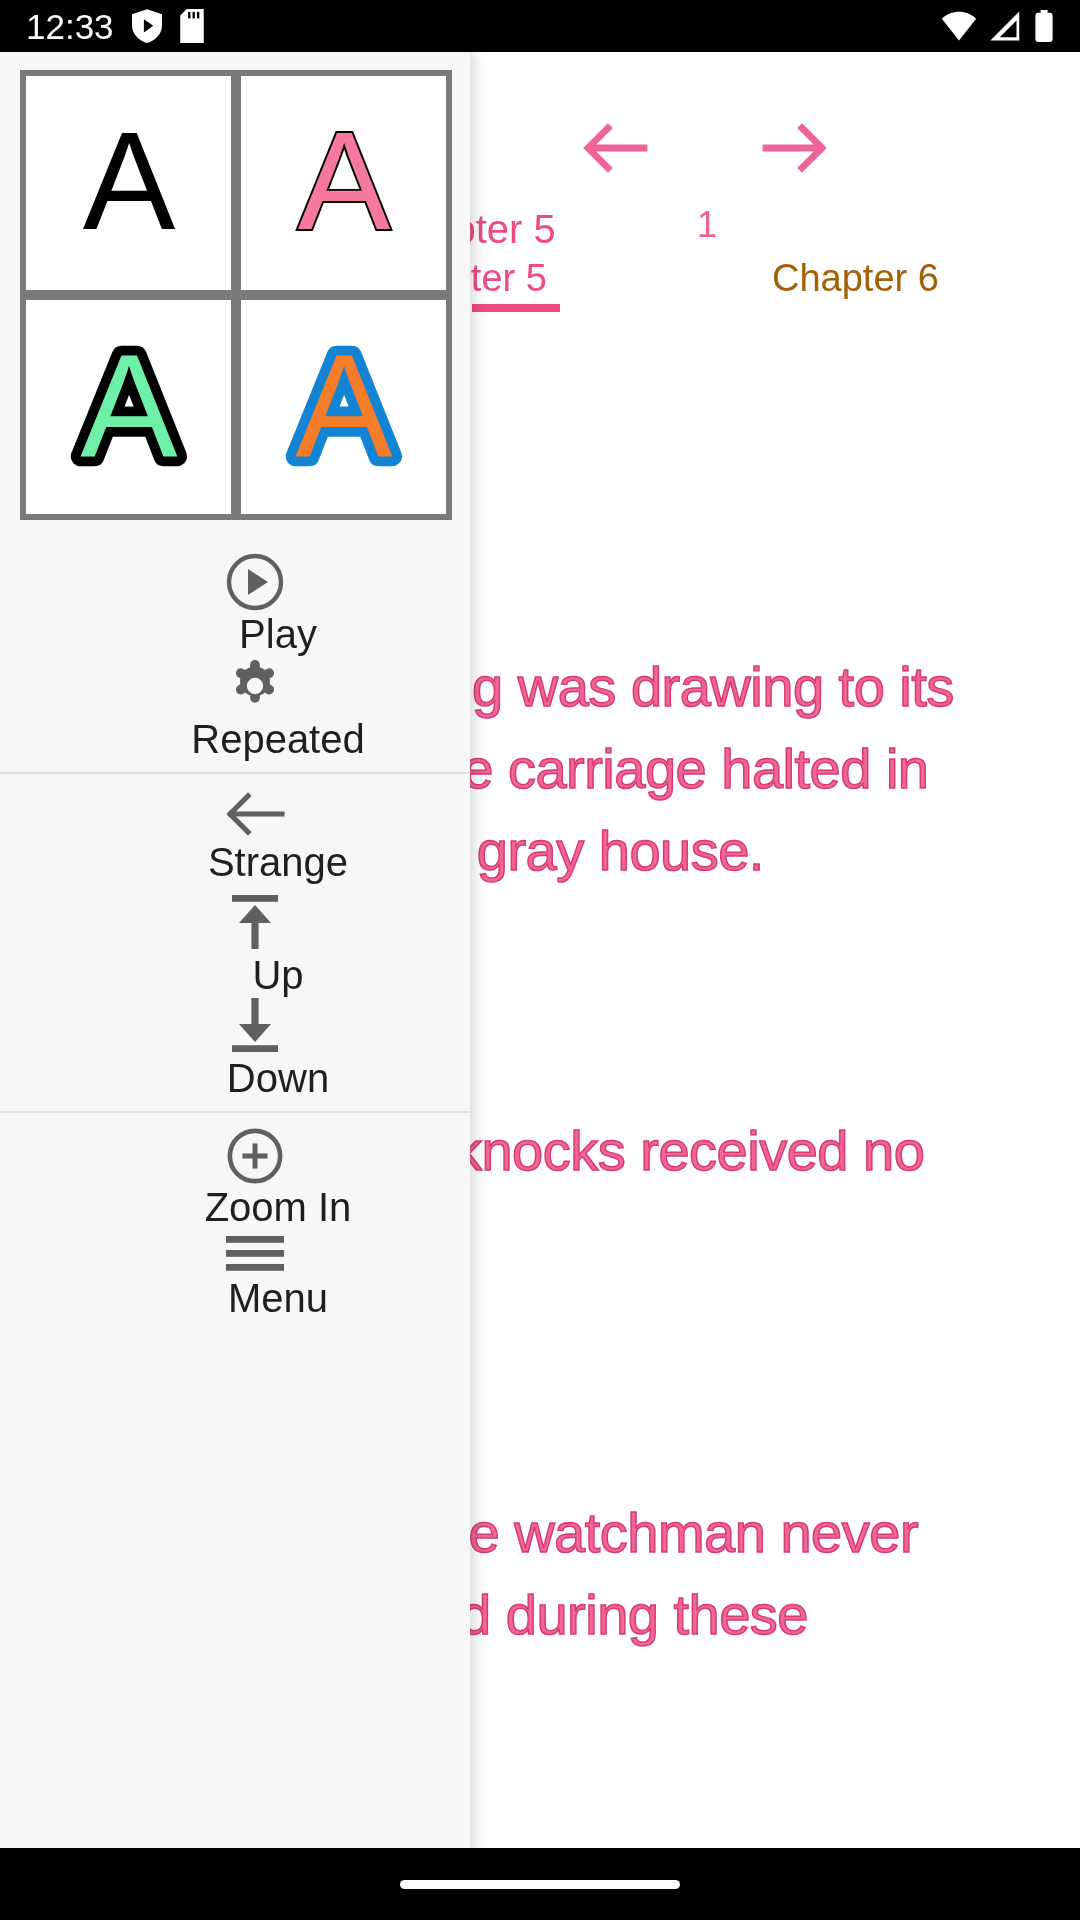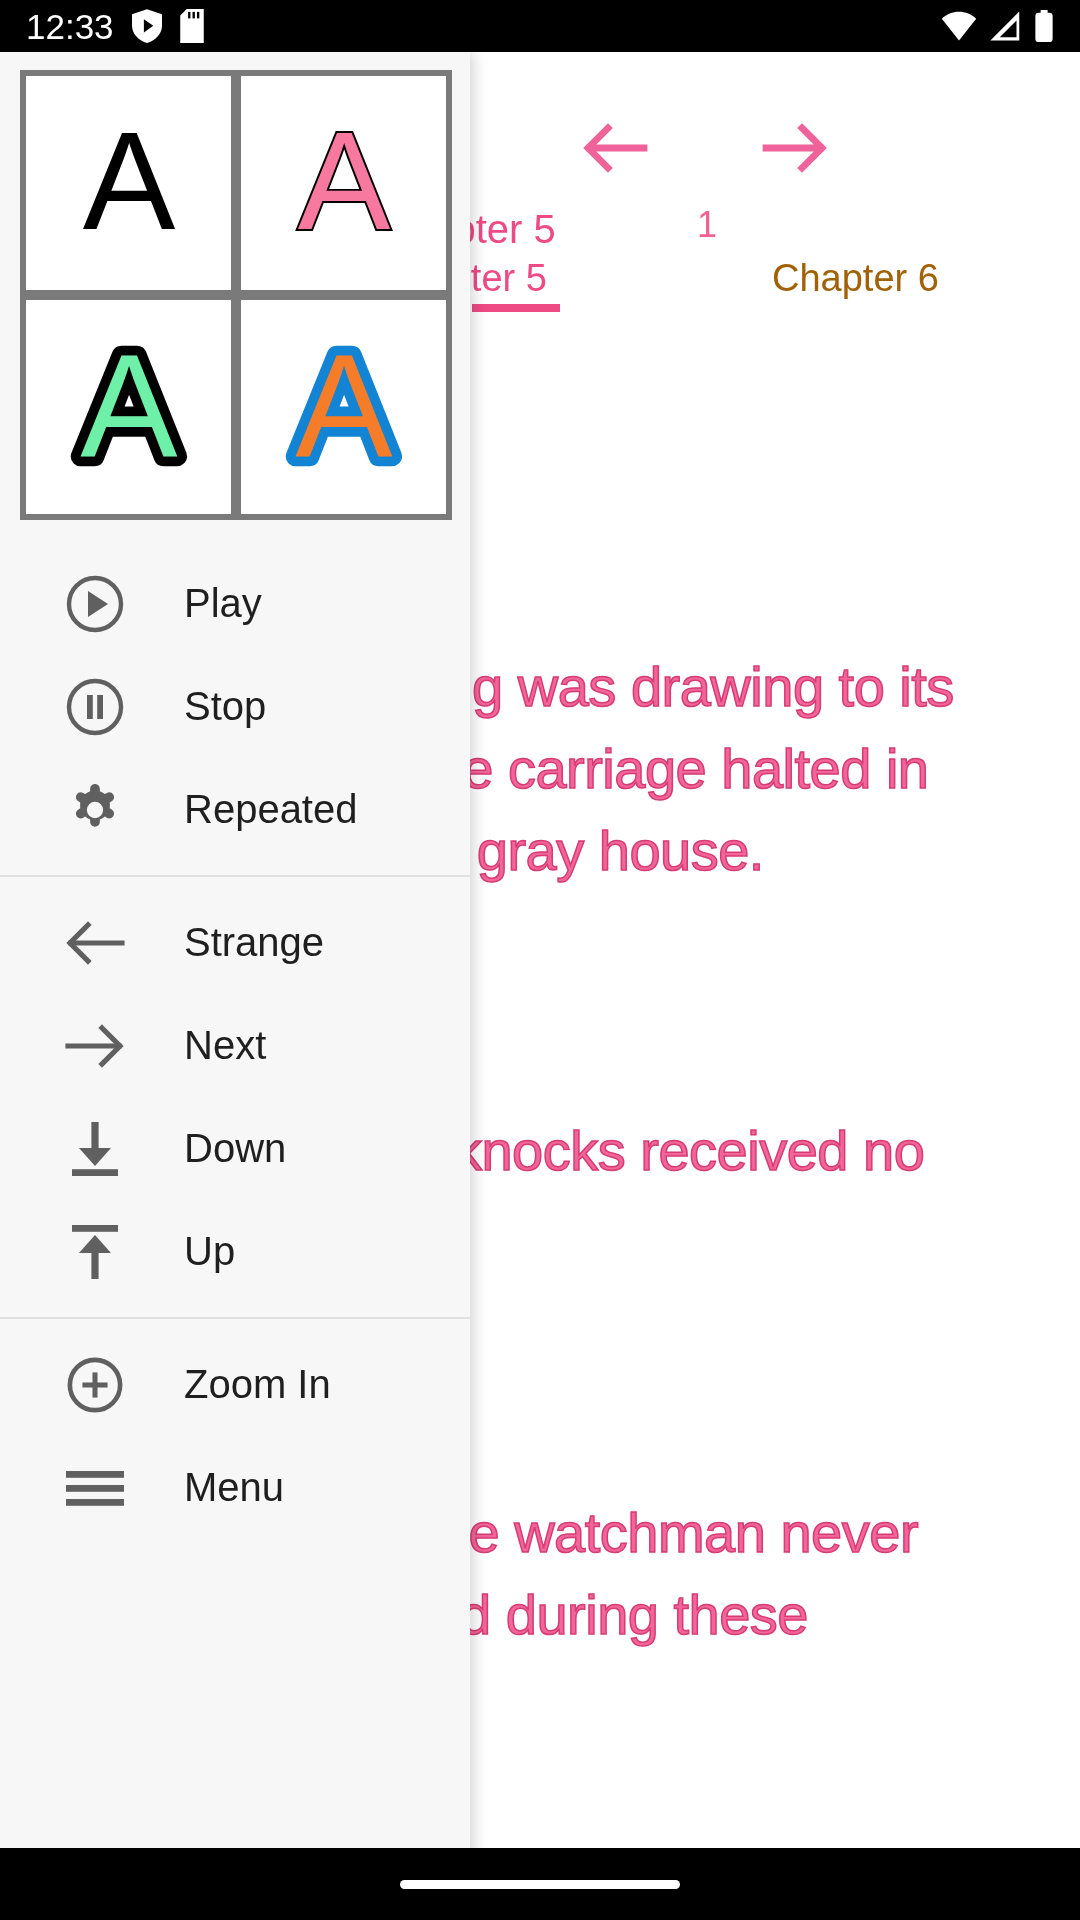--- a/index.html
+++ b/index.html
@@ -93,21 +93,22 @@
   .style-cell{
     background:#fff;
     display:flex; align-items:center; justify-content:center;
     overflow:hidden;
   }
   .style-cell svg{ display:block; }
 
   .menu-list{ position:absolute; top:500px; left:0; right:0; }
   .menu-item{
     height:103px; display:flex; align-items:center;
-    padding-left:52px;
+    padding-left:40px;
+    flex-direction:column;
   }
   .mi-icon{
     width:86px; min-width:86px; display:flex; align-items:center;
     justify-content:center; color:#606060;
   }
   .mi-label{
     margin-left:46px; font-size:40px; color:#1f1f1f;
     white-space:nowrap;
   }
   .divider{
@@ -249,30 +250,20 @@
     <div class="menu-item">
       <span class="mi-icon">
         <svg width="60" height="60" viewBox="0 0 30 30">
           <circle cx="15" cy="15" r="13" fill="none" stroke="#606060" stroke-width="2.2"></circle>
           <path d="M11.5 8.5 L21.5 15 L11.5 21.5 Z" fill="#606060"></path>
         </svg>
       </span>
       <span class="mi-label">Play</span>
     </div>
 
-    <div class="menu-item">
-      <span class="mi-icon">
-        <svg width="60" height="60" viewBox="0 0 30 30">
-          <circle cx="15" cy="15" r="13" fill="none" stroke="#606060" stroke-width="2.2"></circle>
-          <rect x="11" y="9" width="2.9" height="12" fill="#606060"></rect>
-          <rect x="16.1" y="9" width="2.9" height="12" fill="#606060"></rect>
-        </svg>
-      </span>
-      <span class="mi-label">Stop</span>
-    </div>
 
     <div class="menu-item">
       <span class="mi-icon">
         <svg width="62" height="62" viewBox="0 0 32 32">
           <path fill="#606060" d="M16 2.6 c1.4 0 2.5 1.1 2.5 2.5 v1.2 a9.6 9.6 0 0 1 2.6 1.5 l1-0.6 c1.2-0.7 2.7-0.3 3.4 0.9 c0.7 1.2 0.3 2.7-0.9 3.4 l-1 0.6 a9.8 9.8 0 0 1 0 3 l1 0.6 c1.2 0.7 1.6 2.2 0.9 3.4 c-0.7 1.2-2.2 1.6-3.4 0.9 l-1-0.6 a9.6 9.6 0 0 1-2.6 1.5 v1.2 c0 1.4-1.1 2.5-2.5 2.5 c-1.4 0-2.5-1.1-2.5-2.5 v-1.2 a9.6 9.6 0 0 1-2.6-1.5 l-1 0.6 c-1.2 0.7-2.7 0.3-3.4-0.9 c-0.7-1.2-0.3-2.7 0.9-3.4 l1-0.6 a9.8 9.8 0 0 1 0-3 l-1-0.6 c-1.2-0.7-1.6-2.2-0.9-3.4 c0.7-1.2 2.2-1.6 3.4-0.9 l1 0.6 a9.6 9.6 0 0 1 2.6-1.5 V5.1 c0-1.4 1.1-2.5 2.5-2.5 z M16 11.8 a4.2 4.2 0 1 0 0 8.4 a4.2 4.2 0 0 0 0-8.4 z"></path>
         </svg>
       </span>
       <span class="mi-label">Repeated</span>
     </div>
 
@@ -283,54 +274,43 @@
         <svg width="62" height="52" viewBox="0 0 31 26">
           <g stroke="#606060" stroke-width="2.6" fill="none" stroke-linecap="square">
             <line x1="29" y1="13" x2="3.5" y2="13"></line>
             <polyline points="12,4 3,13 12,22"></polyline>
           </g>
         </svg>
       </span>
       <span class="mi-label">Strange</span>
     </div>
 
-    <div class="menu-item">
-      <span class="mi-icon">
-        <svg width="62" height="52" viewBox="0 0 31 26">
-          <g stroke="#606060" stroke-width="2.6" fill="none" stroke-linecap="square">
-            <line x1="2" y1="13" x2="27.5" y2="13"></line>
-            <polyline points="19,4 28,13 19,22"></polyline>
-          </g>
-        </svg>
-      </span>
-      <span class="mi-label">Next</span>
+
+    <div class="menu-item">
+      <span class="mi-icon">
+        <svg width="58" height="62" viewBox="0 0 29 31">
+          <rect x="3" y="2" width="23" height="3.4" fill="#606060"></rect>
+          <rect x="12.7" y="11" width="3.6" height="18" fill="#606060"></rect>
+          <path d="M14.5 7 L22.5 16 L6.5 16 Z" fill="#606060"></path>
+        </svg>
+      </span>
+      <span class="mi-label">Up</span>
     </div>
 
     <div class="menu-item">
       <span class="mi-icon">
         <svg width="58" height="62" viewBox="0 0 29 31">
           <rect x="3" y="25.6" width="23" height="3.4" fill="#606060"></rect>
           <rect x="12.7" y="2" width="3.6" height="18" fill="#606060"></rect>
           <path d="M14.5 24 L22.5 15 L6.5 15 Z" fill="#606060"></path>
         </svg>
       </span>
       <span class="mi-label">Down</span>
     </div>
 
-    <div class="menu-item">
-      <span class="mi-icon">
-        <svg width="58" height="62" viewBox="0 0 29 31">
-          <rect x="3" y="2" width="23" height="3.4" fill="#606060"></rect>
-          <rect x="12.7" y="11" width="3.6" height="18" fill="#606060"></rect>
-          <path d="M14.5 7 L22.5 16 L6.5 16 Z" fill="#606060"></path>
-        </svg>
-      </span>
-      <span class="mi-label">Up</span>
-    </div>
-
     <div class="divider"></div>
 
     <div class="menu-item">
       <span class="mi-icon">
         <svg width="58" height="58" viewBox="0 0 30 30">
           <circle cx="15" cy="15" r="13" fill="none" stroke="#606060" stroke-width="2.4"></circle>
           <rect x="8.5" y="13.7" width="13" height="2.6" fill="#606060"></rect>
           <rect x="13.7" y="8.5" width="2.6" height="13" fill="#606060"></rect>
         </svg>
       </span>

